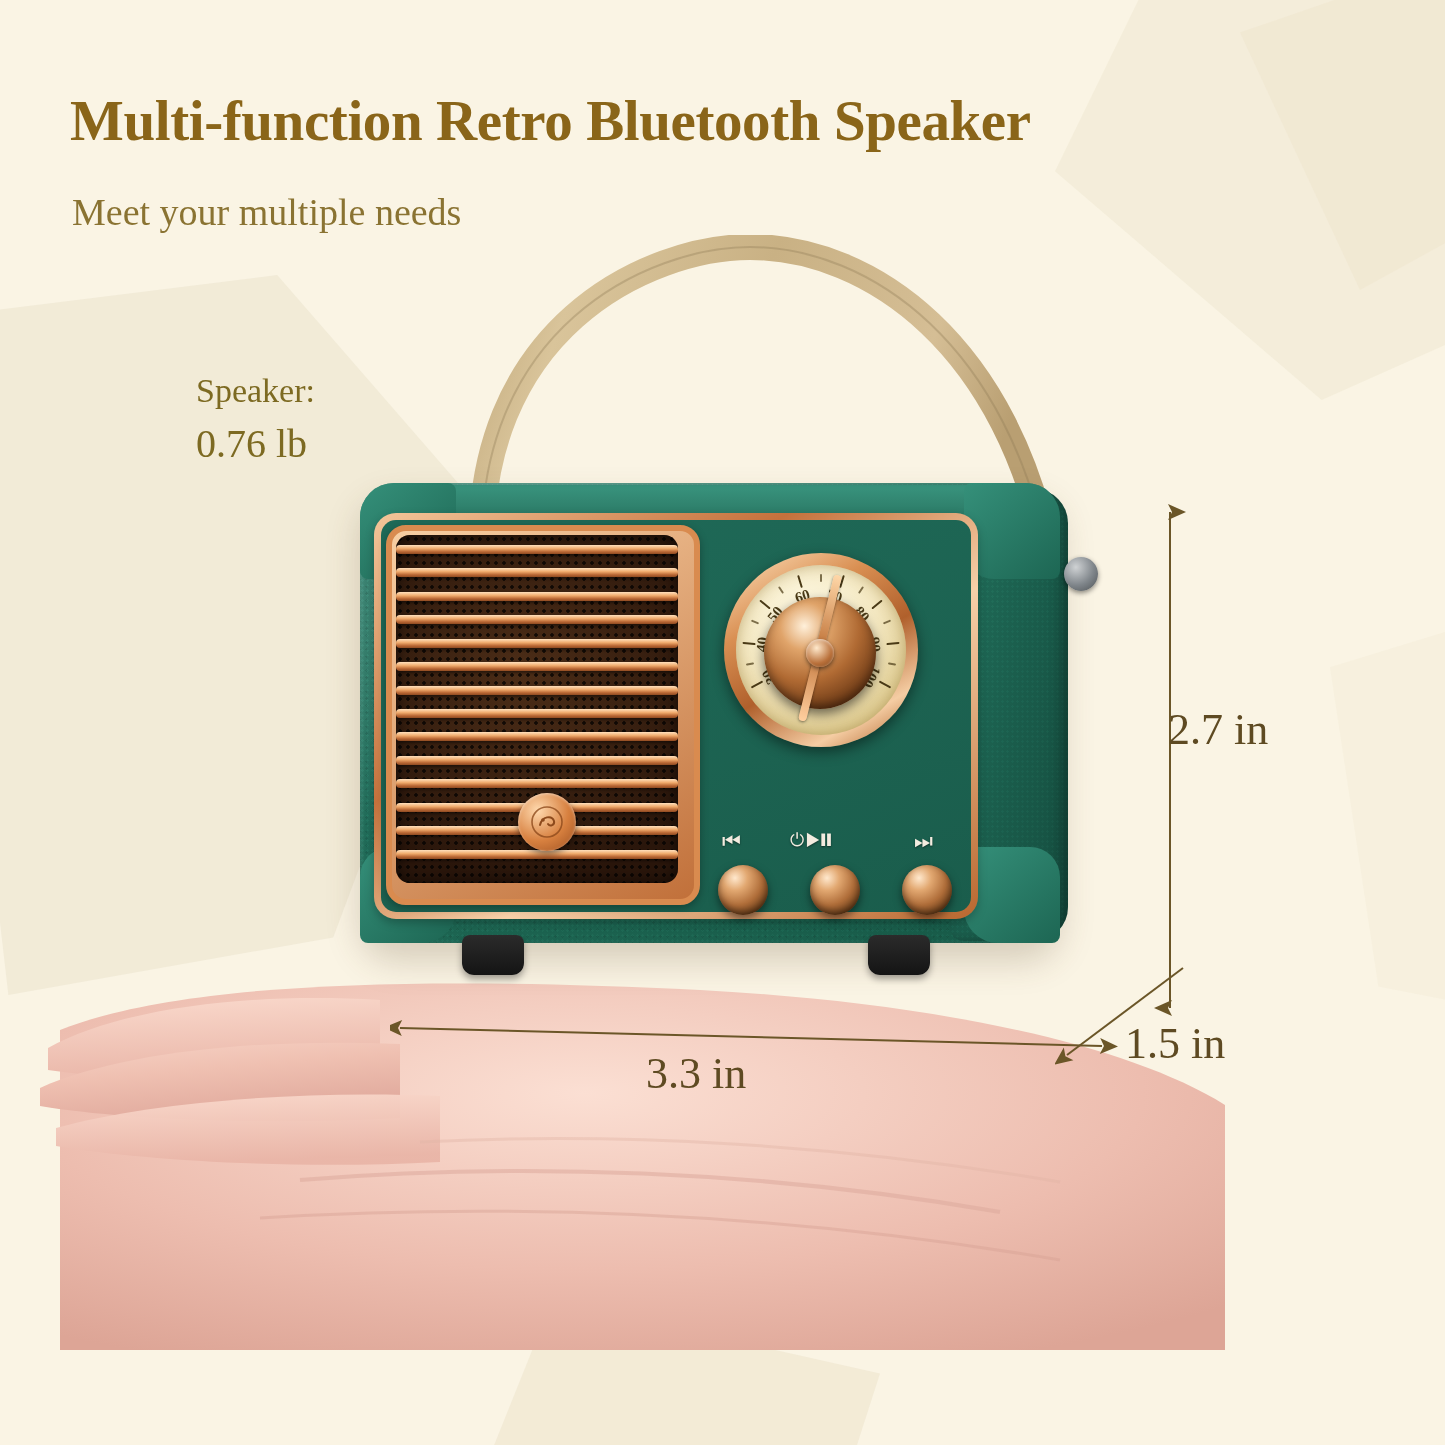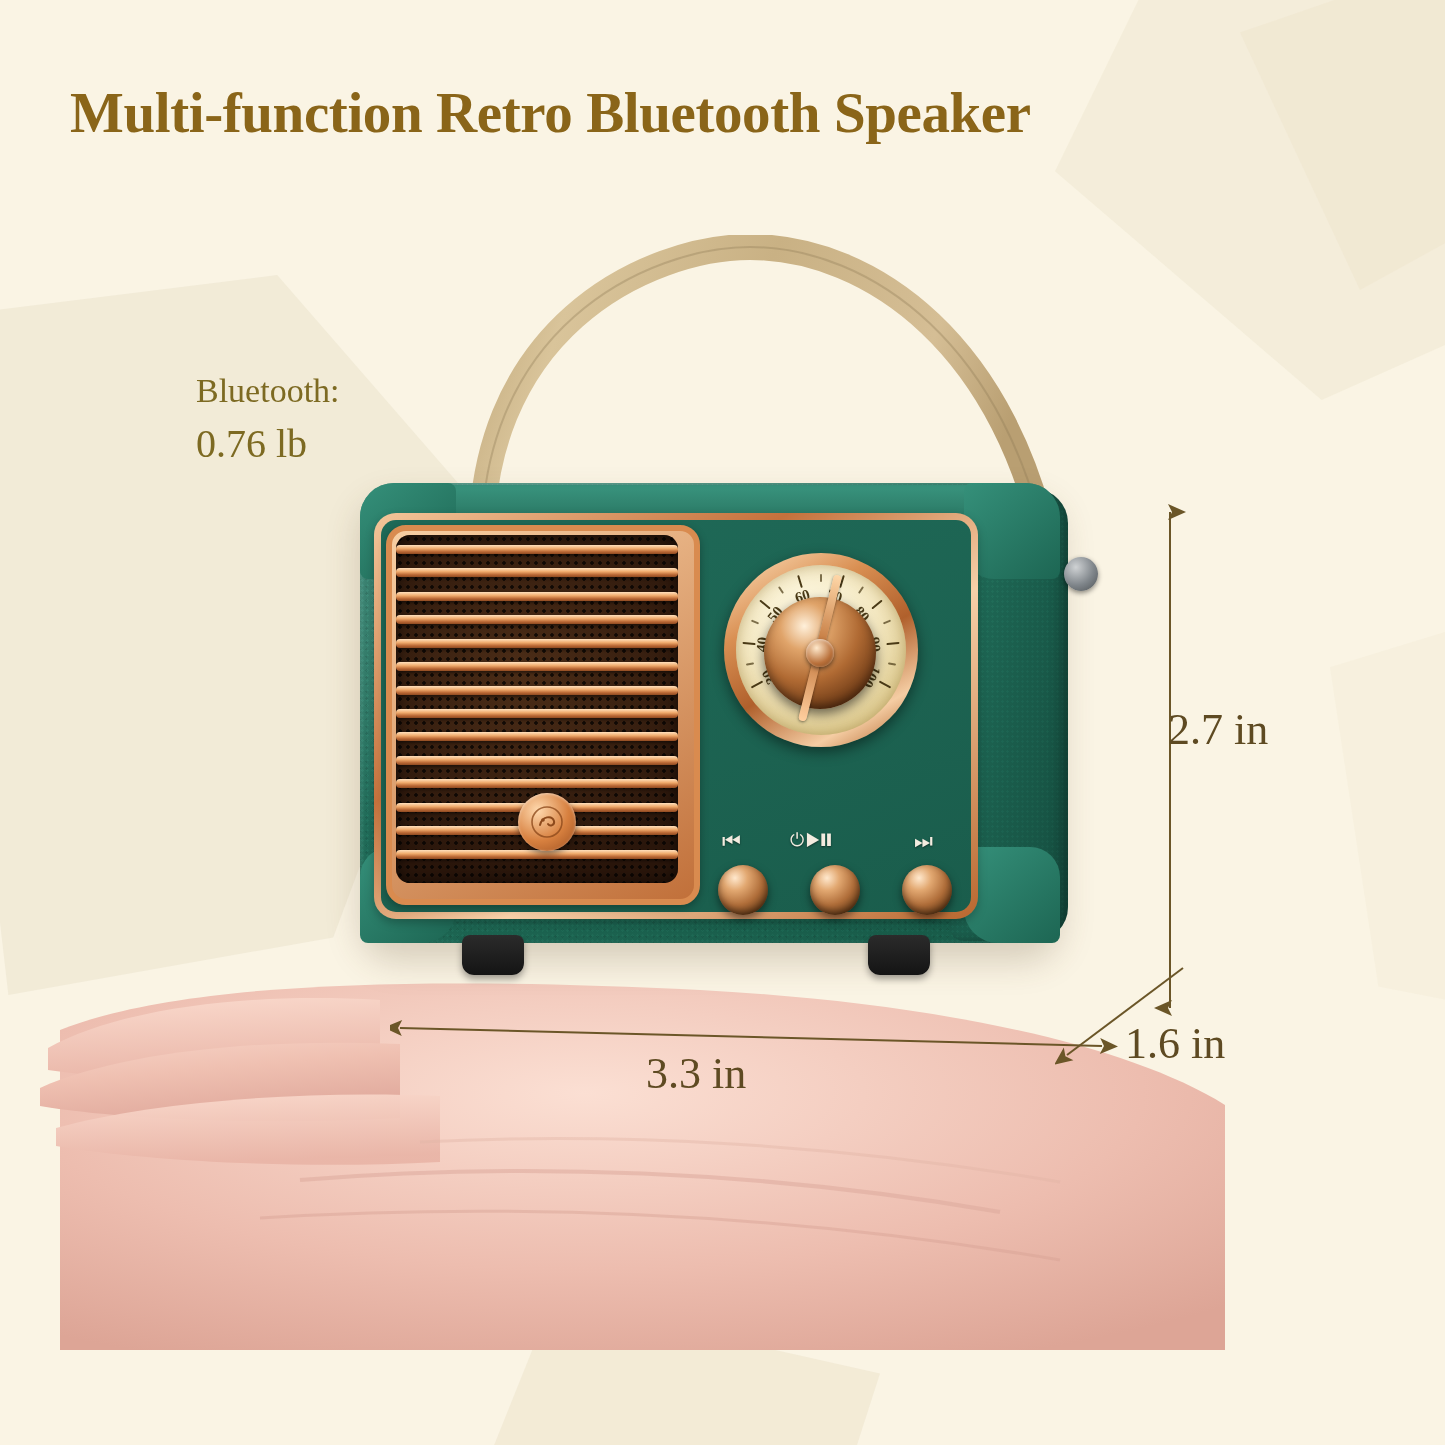--- a/index.html
+++ b/index.html
@@ -39,21 +39,21 @@
   }
   #bg-poly-farright{
     left:1330px;top:600px;width:220px;height:420px;
     background:#f4ecd9;
     clip-path:polygon(0% 16%, 100% 0%, 100% 100%, 22% 92%);
     opacity:.55;
   }
 
   
   #title{
-    position:absolute;left:70px;top:80px;
+    position:absolute;left:70px;top:88px;
     font-size:57px;font-weight:bold;color:#8a6519;
     letter-spacing:-.4px;white-space:nowrap;
   }
   #subtitle{
     position:absolute;left:72px;top:190px;
     font-size:38px;color:#8a7332;white-space:nowrap;
   }
   #weigh-label{
     position:absolute;left:196px;top:372px;
     font-size:34px;color:#7d6a22;white-space:nowrap;
@@ -232,22 +232,23 @@
 
 <div id="stage">
 
   <div class="bg-shape" id="bg-poly-left"></div>
   <div class="bg-shape" id="bg-poly-topright"></div>
   <div class="bg-shape" id="bg-poly-topright2"></div>
   <div class="bg-shape" id="bg-poly-farright"></div>
   <div class="bg-shape" id="bg-poly-bottom"></div>
 
   <div id="title">Multi-function Retro Bluetooth Speaker</div>
-
-  <div id="weigh-label">Bluetooth:</div>
+  <div id="subtitle">Meet your multiple needs</div>
+
+  <div id="weigh-label">Speaker:</div>
   <div id="weigh-value">0.76 lb</div>
 
   <svg id="hand" viewBox="0 0 1230 420">
     <defs>
       <linearGradient id="skinG" x1="0" y1="0" x2="0.4" y2="1">
         <stop offset="0%" stop-color="#f7d3c6"></stop>
         <stop offset="45%" stop-color="#efc0b1"></stop>
         <stop offset="100%" stop-color="#e0a99c"></stop>
       </linearGradient>
       <linearGradient id="skinG2" x1="0" y1="0" x2="0.2" y2="1">
@@ -399,15 +400,15 @@
   <div class="dim-label" id="dim-w-label">3.3 in</div>
 
   <svg class="dim-arrow" style="left:1055px;top:960px;" width="140" height="110" viewBox="0 0 140 110">
     <defs>
       <marker id="aDL" markerWidth="10" markerHeight="10" refX="8" refY="5" orient="auto">
         <path d="M0 5 L9 1 L7 5 L9 9 Z" fill="#6b5628"></path>
       </marker>
     </defs>
     <line x1="12" y1="95" x2="128" y2="8" stroke="#6b5628" stroke-width="2" marker-start="url(#aDL)"></line>
   </svg>
-  <div class="dim-label" id="dim-d-label">1.6 in</div>
+  <div class="dim-label" id="dim-d-label">1.5 in</div>
 
 </div>
 
 </body></html>

